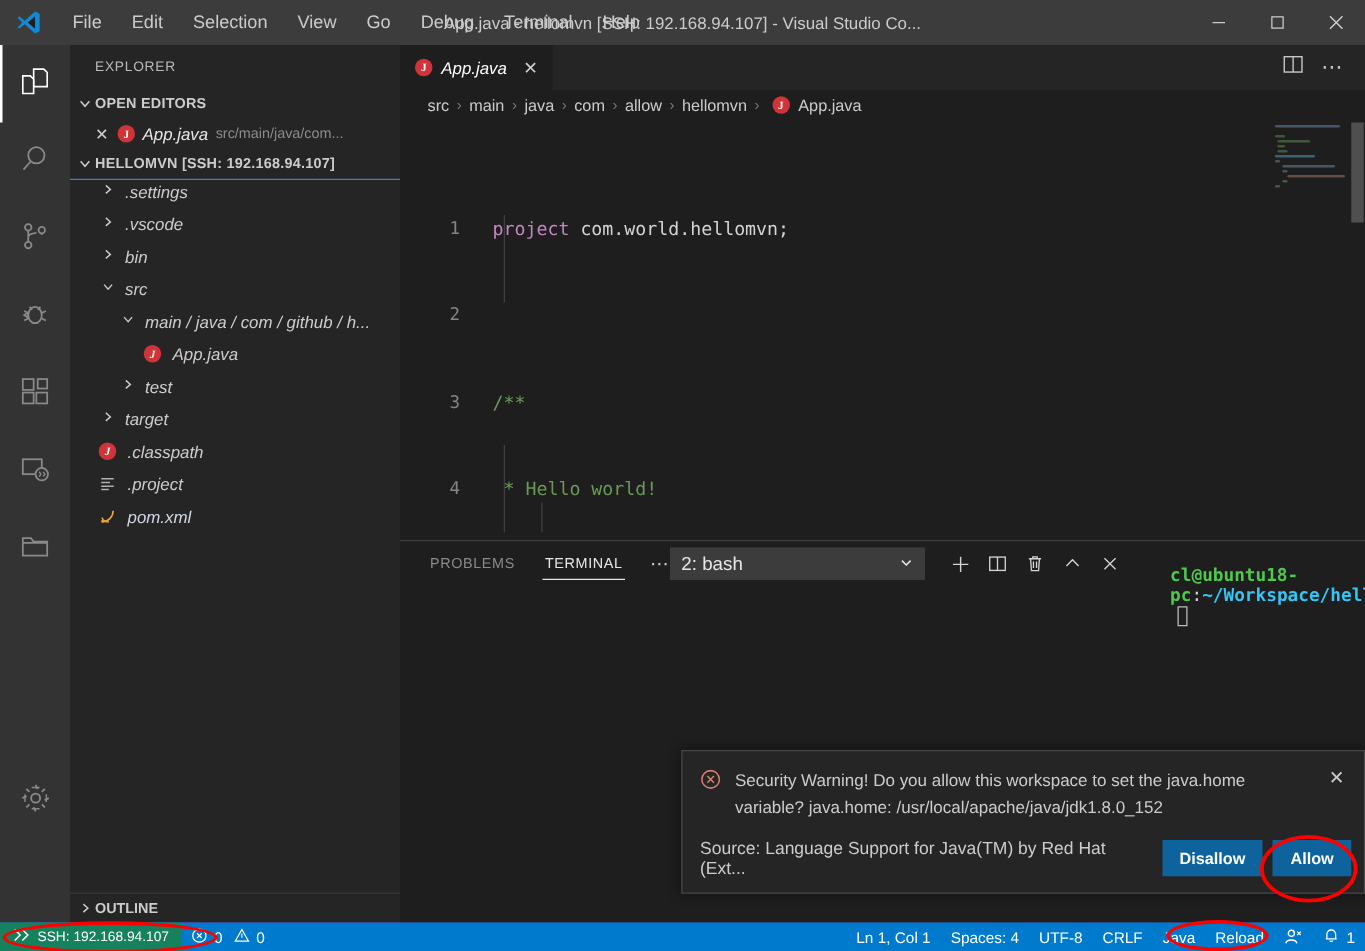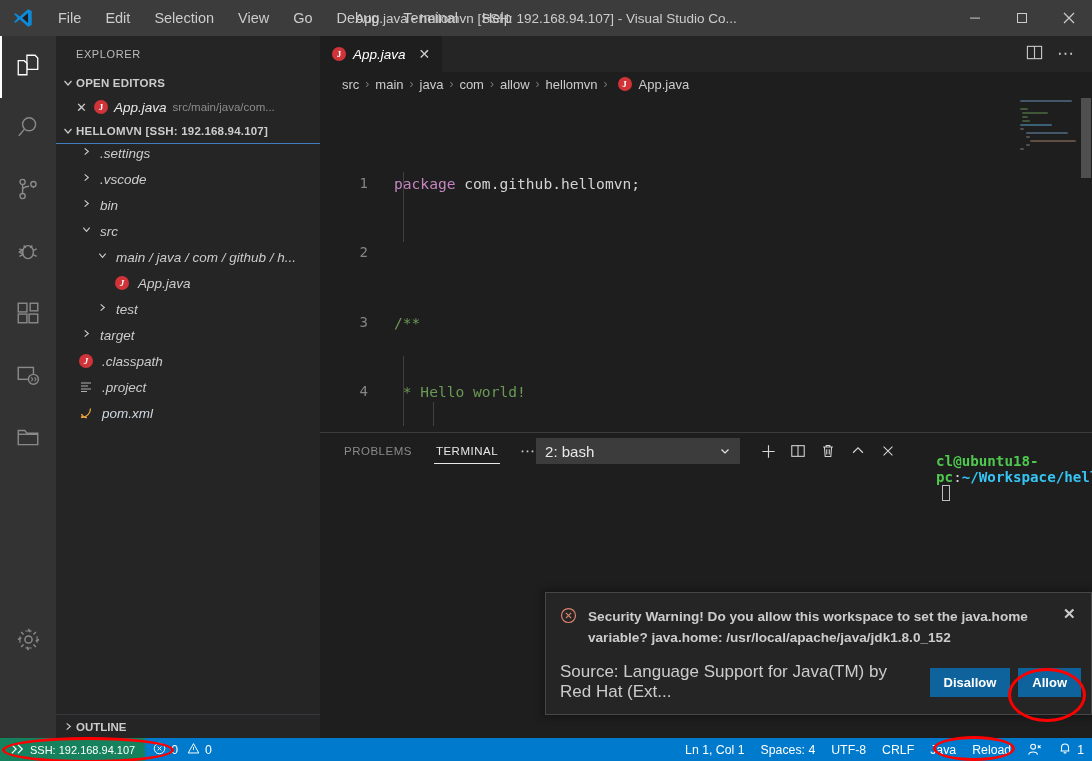--- a/index.html
+++ b/index.html
@@ -201,26 +201,26 @@
   }
 
   
   .notification {
     position: absolute; right: 0px; bottom: 46px;
     width: 547px; background: #252526;
     border: 1px solid #474747;
     box-shadow: 0 0 8px 2px rgba(0,0,0,.36);
     color: #cccccc; z-index: 40;
   }
-  .nf-row1 { display:flex; padding: 13px 10px 6px 14px; gap: 10px; font-weight: bold; }
+  .nf-row1 { display:flex; padding: 13px 10px 6px 14px; gap: 10px; }
   .nf-err { flex:0 0 18px; margin-top:1px; }
   .nf-msg { flex:1 1 auto; font-size: 13.6px; line-height: 21px; color:#cccccc; }
   .nf-close { flex:0 0 18px; color:#cccccc; font-size:15px; margin-top:-1px; }
   .nf-row2 { display:flex; align-items:center; padding: 8px 10px 12px 14px; gap: 8px; }
-  .nf-src { font-size: 17px; color:#cccccc; flex: 1 1 auto; }
+  .nf-src { font-size: 14px; color:#cccccc; flex: 1 1 auto; }
   .nf-btn {
     background:#0e639c; color:#ffffff; font-size: 13px; font-weight: bold;
     padding: 7px 14px; border: none; white-space: nowrap;
   }
   .hl-ellipse {
     position:absolute; border: 3.5px solid #ff0000; border-radius: 50%;
     pointer-events:none; z-index: 60;
   }
 
   
@@ -539,21 +539,21 @@
         <span class="bc-sep">›</span>
         <span class="java-icon" style="margin:0 4px;">J</span>
         <span class="crumbseg">App.java</span>
       </div>
 
       <div class="code-area">
         <div class="code">
 
           <div class="cline">
             <div class="gutter">1</div>
-            <div class="ctext"><span class="kw2">package</span><span class="pl"> com.github.hellomvn;</span></div>
+            <div class="ctext"><span class="kw2">project</span><span class="pl"> com.world.hellomvn;</span></div>
           </div>
           <div class="cline">
             <div class="gutter">2</div>
             <div class="ctext"></div>
           </div>
           <div class="cline">
             <div class="gutter">3</div>
             <div class="ctext cmt">/**</div>
           </div>
           <div class="cline">

